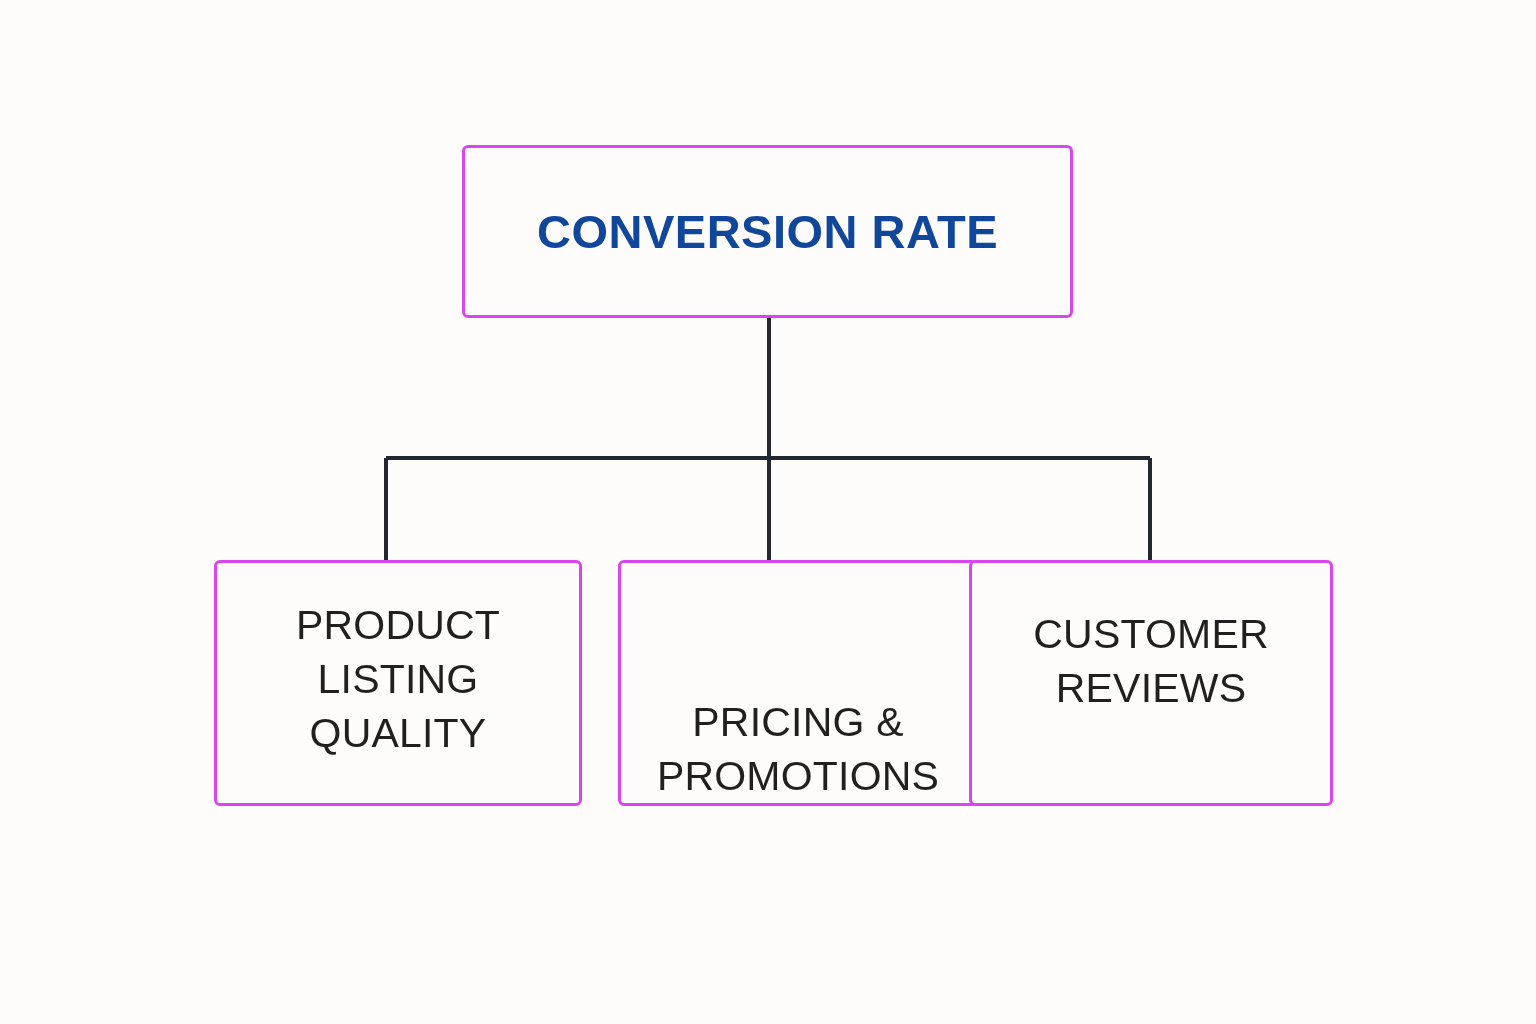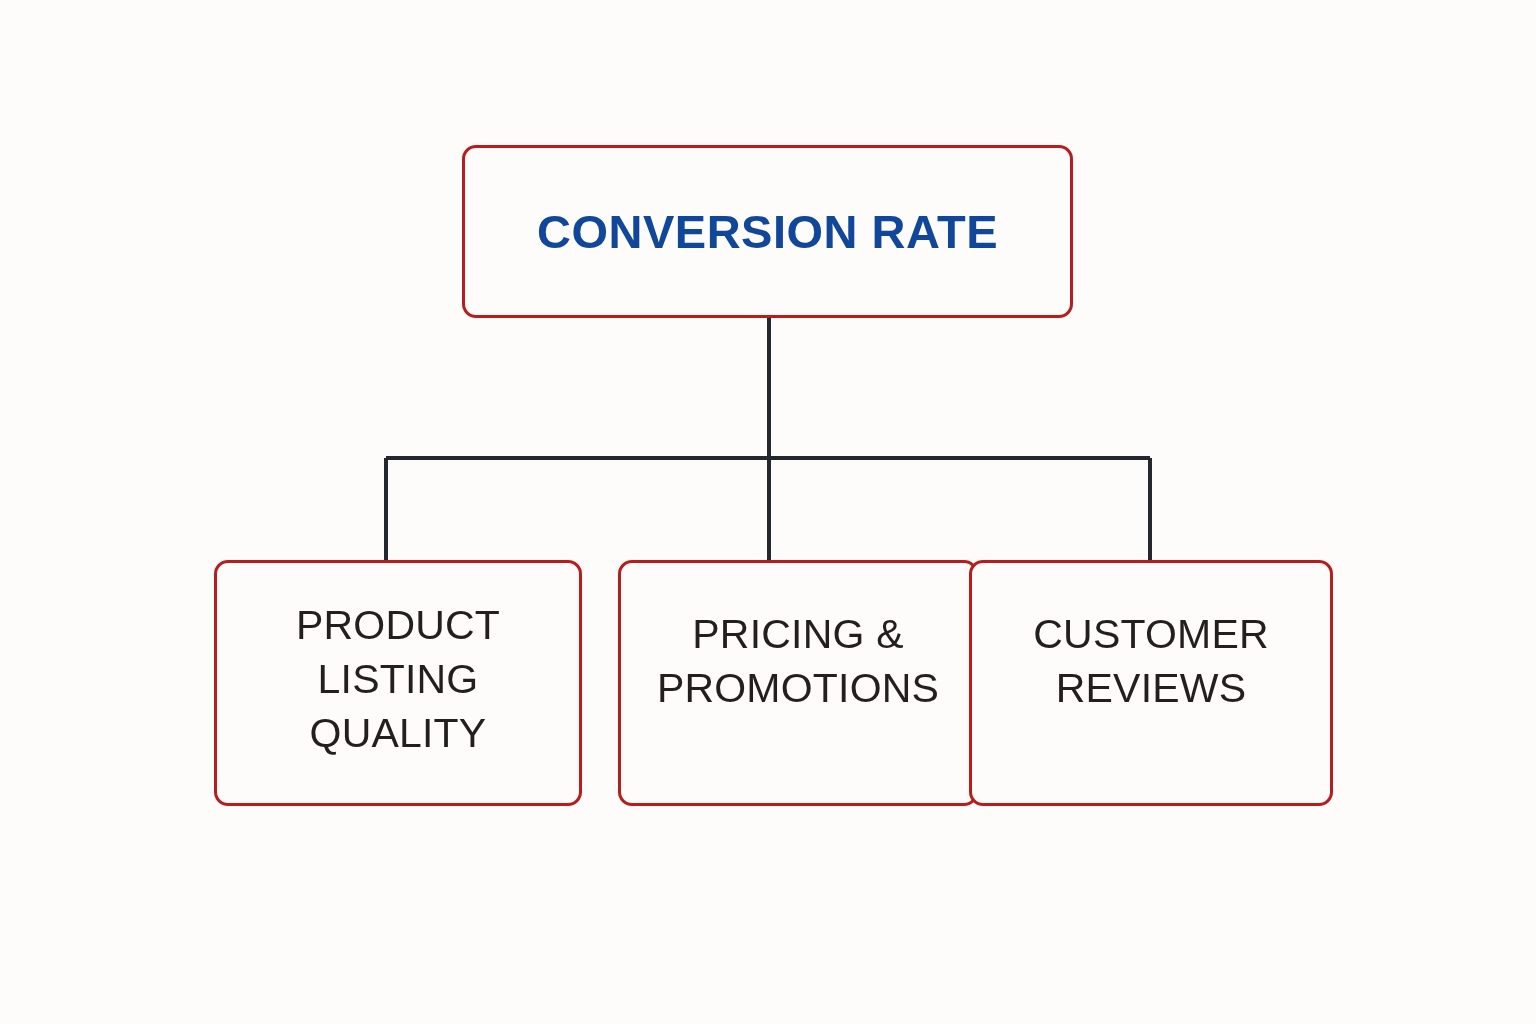--- a/index.html
+++ b/index.html
@@ -29,22 +29,22 @@
     height: 1024px;
     z-index: 1;
   }
 
   
   .node {
     position: absolute;
     z-index: 2;
     box-sizing: border-box;
     background: #fdfcfa;
-    border: 3px solid #b91c1c;
-    border-radius: 14px;
+    border: 3px solid #d946ef;
+    border-radius: 6px;
     display: flex;
     align-items: center;
     justify-content: center;
     text-align: center;
   }
 
   .node-label {
     display: block;
     white-space: pre-line;
   }
@@ -81,21 +81,21 @@
   }
   #node-child-0 .node-label {
     margin-top: -8px;
   }
 
   #node-child-1 {
     left: 618px;
     top: 560px;
     width: 360px;
     height: 246px;
-    align-items: flex-start;
+    align-items: flex-end;
   }
   #node-child-1 .node-label {
     margin-top: 44px;
   }
 
   #node-child-2 {
     left: 969px;
     top: 560px;
     width: 364px;
     height: 246px;

